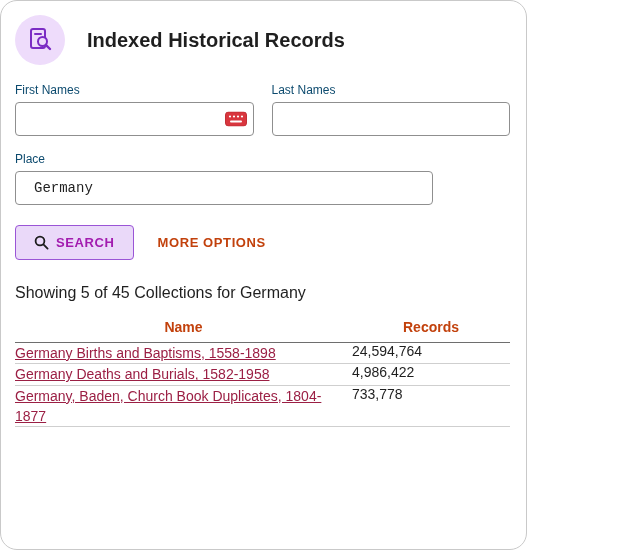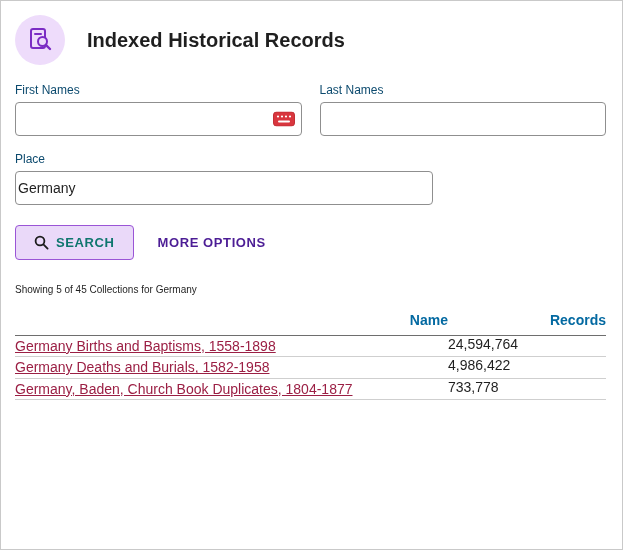--- a/index.html
+++ b/index.html
@@ -2,23 +2,23 @@
 <html><head>
 <meta charset="utf-8">
 <style>
   * { box-sizing: border-box; margin: 0; padding: 0; }
   html, body {
     width: 637px; height: 550px;
     font-family: "Liberation Sans", "DejaVu Sans", sans-serif;
     background: #fff;
   }
   .card {
-    width: 623px; height: 550px;
+    width: 527px; height: 550px;
     border: 1px solid #c9c9c9;
-    border-radius: 0;
+    border-radius: 17px;
     background: #fff;
     padding: 14px 16px 16px 14px;
     overflow: hidden;
   }
   
   .header { display: flex; align-items: center; gap: 22px; }
   .icon-circle {
     width: 50px; height: 50px; border-radius: 50%;
     background: #eedcfb;
     display: flex; align-items: center; justify-content: center;
@@ -31,56 +31,56 @@
   .form-row { display: grid; column-gap: 18px; margin-bottom: 16px; }
   .form-row.r1 { grid-template-columns: 1fr 1fr; }
   .form-row.r2 { grid-template-columns: 418px 1fr; margin-bottom: 8px; }
   .field label {
     display: block; font-size: 12px; color: #0c4a6e; margin-bottom: 5px;
   }
   .input-wrap { position: relative; }
   .field input {
     width: 100%; height: 34px;
     border: 1px solid #8f8f8f; border-radius: 4px;
-    padding: 0 2px; font-size: 14px; color: #1f1f1f;
-    font-family: Liberation Sans, sans-serif;
+    padding: 0 18px; font-size: 14px; color: #1f1f1f;
+    font-family: Liberation Mono, monospace;
     background: #fff; outline: none;
   }
   .field input::placeholder { color: #9b9b9b; }
   .kb-btn {
     position: absolute; right: 7px; top: 50%; transform: translateY(-50%);
     border: none; background: transparent; padding: 0; cursor: pointer;
     display: flex; align-items: center;
   }
 
   
   .actions { margin-top: 20px; display: flex; align-items: center; }
   .search-btn {
     display: inline-flex; align-items: center; gap: 7px;
     background: #ead9f9; border: 1px solid #9a55d6; border-radius: 4px;
     padding: 9px 18px; font-size: 13px; font-weight: 700;
-    letter-spacing: 0.6px; color: #0f766e; cursor: pointer;
+    letter-spacing: 0.6px; color: #a21caf; cursor: pointer;
     font-family: "Liberation Sans", "DejaVu Sans", sans-serif;
   }
   .more-options {
     margin-left: 24px; font-size: 13px; font-weight: 700;
-    letter-spacing: 0.6px; color: #4c1d95; text-decoration: none;
+    letter-spacing: 0.6px; color: #c2410c; text-decoration: none;
     cursor: pointer;
   }
 
   
-  .summary { margin-top: 24px; font-size: 10px; color: #1f1f1f; }
+  .summary { margin-top: 24px; font-size: 16px; color: #1f1f1f; }
   table.results {
     width: 100%; border-collapse: collapse; margin-top: 10px;
     table-layout: fixed;
   }
   table.results col.c-name { width: auto; }
   table.results col.c-records { width: 158px; }
   table.results th {
-    text-align: right; font-size: 14px; font-weight: 700; color: #0369a1;
+    text-align: center; font-size: 14px; font-weight: 700; color: #c2410c;
     padding: 7px 0; border-bottom: 1px solid #6e6e6e; margin-top: 24px;
   }
   table.results td {
     font-size: 14px; color: #1f1f1f; vertical-align: top;
     padding: 0 0; border-bottom: 1px solid #cfcfcf;
   }
   table.results td.name-cell { padding-right: 24px; }
   a.collection-link {
     color: #9b1f44; text-decoration: underline; cursor: pointer;
     line-height: 1.45;

